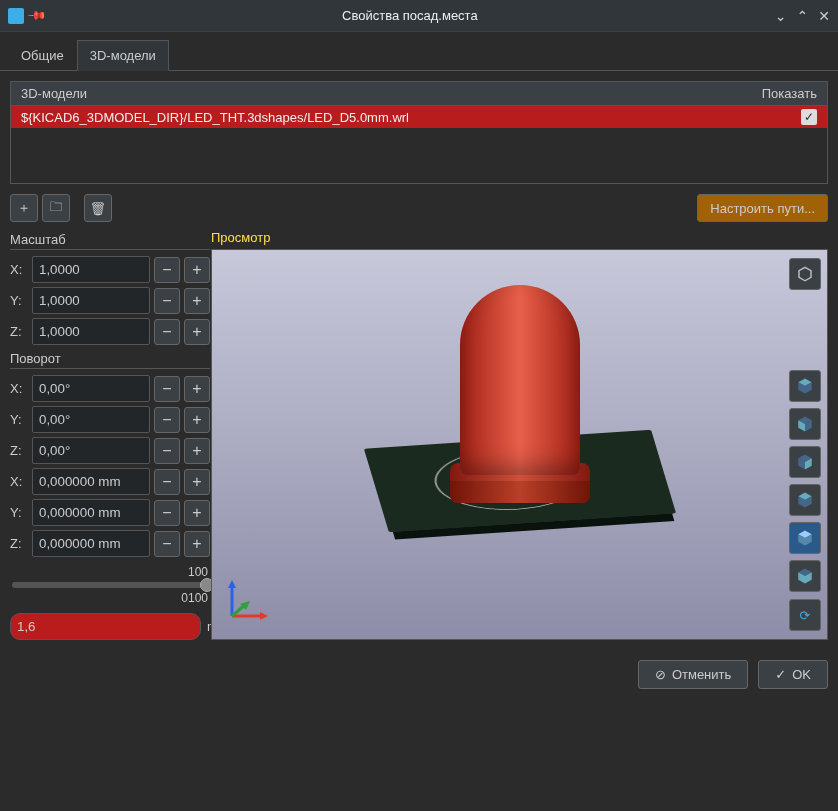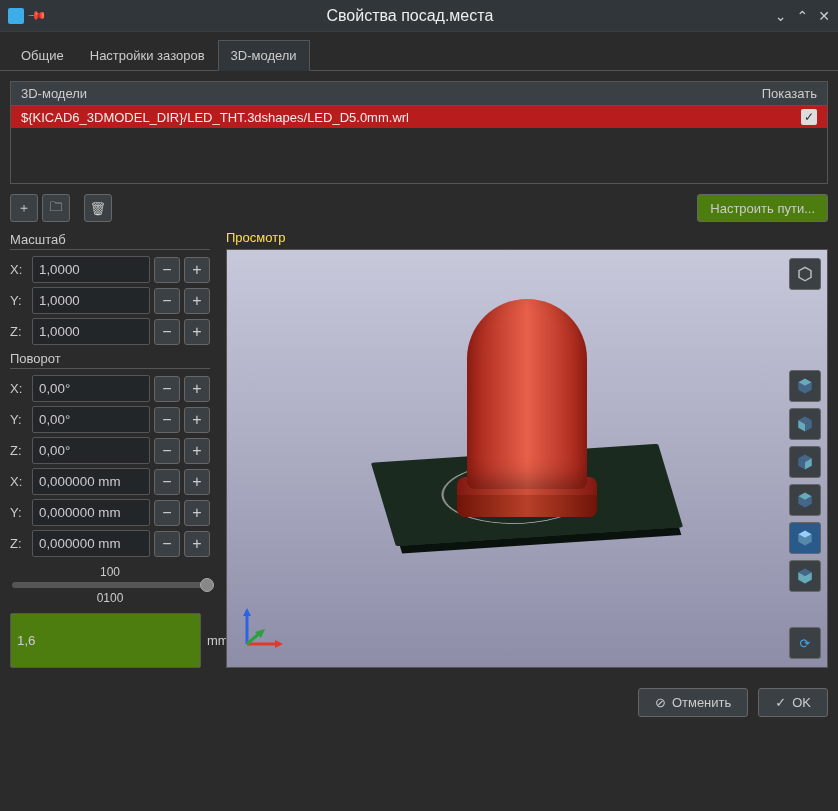--- a/index.html
+++ b/index.html
@@ -2,21 +2,21 @@
 <html><head>
 <meta charset="utf-8">
 <style>
   * { box-sizing: border-box; margin: 0; padding: 0; font-family: sans-serif; }
   body { background: #2b2b2b; color: #ccc; width: 838px; height: 811px; overflow: hidden; font-size: 13px; }
 
   
   .titlebar { height: 32px; background: #31363b; display: flex; align-items: center; padding: 0 8px; border-bottom: 1px solid #3a3f44; }
   .titlebar .app-icon { width: 16px; height: 16px; background: #3daee9; margin-right: 6px; border-radius: 2px; }
   .titlebar .pin-icon { transform: rotate(45deg); font-size: 12px; color: #ccc; }
-  .titlebar .title { flex: 1; text-align: center; color: #eee; font-size: 16px; }
+  .titlebar .title { flex: 1; text-align: center; color: #eee; font-size: 13px; }
   .titlebar .win-btns { display: flex; gap: 10px; }
   .titlebar .win-btns span { cursor: pointer; color: #ccc; font-size: 14px; }
 
   
   .tabs { display: flex; padding: 8px 8px 0 8px; border-bottom: 1px solid #555; }
   .tab { padding: 7px 12px; color: #ccc; cursor: pointer; border: 1px solid transparent; border-bottom: none; }
   .tab.active { background: #31363b; border: 1px solid #555; border-bottom: 1px solid #31363b; margin-bottom: -1px; }
 
   
   .table-area { margin: 10px; border: 1px solid #555; overflow: hidden; }
@@ -24,36 +24,36 @@
   .table-header .col1 { flex: 1; }
   .table-row { background: #b91c1c; display: flex; align-items: center; padding: 3px 10px; border-top: 1px solid #555; }
   .table-row .col1 { flex: 1; color: #eee; white-space: nowrap; overflow: hidden; }
   .table-row .chk { width: 16px; height: 16px; background: #ddd; display: flex; align-items: center; justify-content: center; color: #333; font-size: 12px; border-radius: 2px; }
   .table-blank { height: 55px; background: #2b2b2b; }
 
   
   .table-toolbar { margin: 0 10px 8px 10px; display: flex; align-items: center; gap: 4px; }
   .icon-btn { width: 28px; height: 28px; border: 1px solid #666; background: #3b4045; display: flex; align-items: center; justify-content: center; color: #ccc; cursor: pointer; border-radius: 3px; }
   .spacer { flex: 1; }
-  .text-btn { height: 28px; padding: 0 12px; border: 1px solid #666; background: #4d7c0f; display: flex; align-items: center; color: #ccc; cursor: pointer; border-radius: 3px; }
-
-  
-  .content { display: flex; padding: 0 10px 10px 10px; gap: 16px; }
+  .text-btn { height: 28px; padding: 0 12px; border: 1px solid #666; background: #a16207; display: flex; align-items: center; color: #ccc; cursor: pointer; border-radius: 3px; }
+
+  
+  .content { display: flex; padding: 0 10px 10px 10px; gap: 1px; }
   .left-panel { width: 200px; display: flex; flex-direction: column; gap: 4px; }
   .section-label { font-size: 13px; color: #ccc; padding: 2px 0; border-bottom: 1px solid #555; margin-bottom: 2px; }
   .row { display: flex; align-items: center; gap: 4px; }
   .row .axis { width: 18px; }
   .row input { flex: 1; background: #232629; border: 1px solid #555; color: #ccc; padding: 5px 6px; border-radius: 2px; width: 0; min-width: 0; }
   .stepper { width: 26px; height: 26px; background: #3b4045; border: 1px solid #666; color: #ccc; display: flex; align-items: center; justify-content: center; cursor: pointer; border-radius: 3px; font-size: 16px; }
   .slider-row { padding: 4px 2px; }
-  .slider-labels { display: flex; justify-content: center; font-size: 12px; color: #ccc; }
+  .slider-labels { display: flex; justify-content: flex-end; font-size: 12px; color: #ccc; }
   .slider-track { position: relative; height: 6px; background: #555; border-radius: 3px; margin: 3px 0; }
   .slider-knob { position: absolute; right: -6px; top: -4px; width: 14px; height: 14px; background: #888; border-radius: 50%; border: 1px solid #aaa; }
   .thickness-row { display:flex; align-items:center; gap:6px; }
-  .thickness-row input { flex:1; background:#4d7c0f; border:1px solid #555; color:#ccc; padding:19px 6px; border-radius:2px; }
+  .thickness-row input { flex:1; background:#b91c1c; border:1px solid #555; color:#ccc; padding:5px 6px; border-radius:10px; }
 
   .right-panel { flex: 1; display: flex; flex-direction: column; }
   .preview-label { font-size: 13px; color: #fde047; margin-bottom: 4px; }
   .preview-box { flex: 1; position: relative; border: 1px solid #555; background: linear-gradient(#c8c8db, #8d8da8); overflow: hidden; height: 480px; }
   .preview-side { position: absolute; right: 6px; display: flex; flex-direction: column; gap: 6px; }
   .preview-side.top { top: 8px; }
   .preview-side.middle { top: 120px; }
   .preview-side.bottom { bottom: 8px; }
   .view-btn { width: 32px; height: 32px; background: #3b4045; border: 1px solid #666; border-radius: 3px; display: flex; align-items: center; justify-content: center; }
   .view-btn.highlight { background: #2a5a8a; }
@@ -89,21 +89,20 @@
   <div class="title">Свойства посад.места</div>
   <div class="win-btns">
     <span>⌄</span>
     <span>⌃</span>
     <span>✕</span>
   </div>
 </div>
 
 <div class="tabs">
   <div class="tab">Общие</div>
-  <div class="tab">Настройки зазоров</div>
   <div class="tab active">3D-модели</div>
 </div>
 
 <div class="table-area">
   <div class="table-header">
     <div class="col1">3D-модели</div>
     <div>Показать</div>
   </div>
   <div class="table-row">
     <div class="col1">${KICAD6_3DMODEL_DIR}/LED_THT.3dshapes/LED_D5.0mm.wrl</div>

